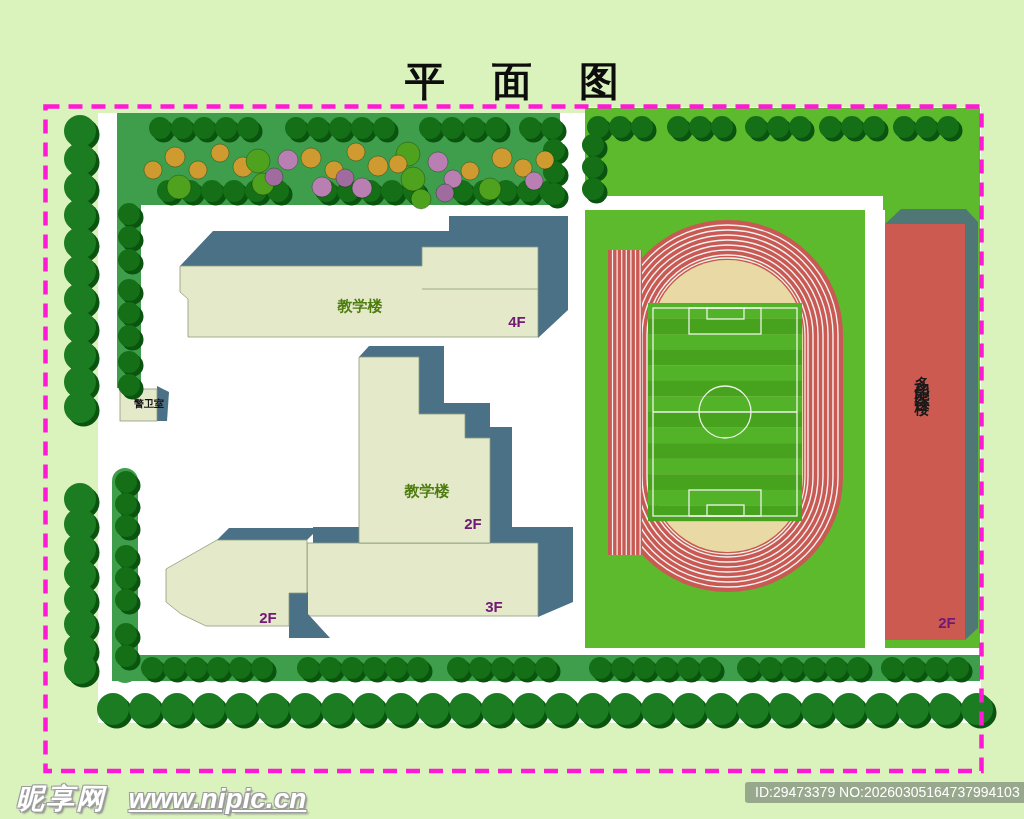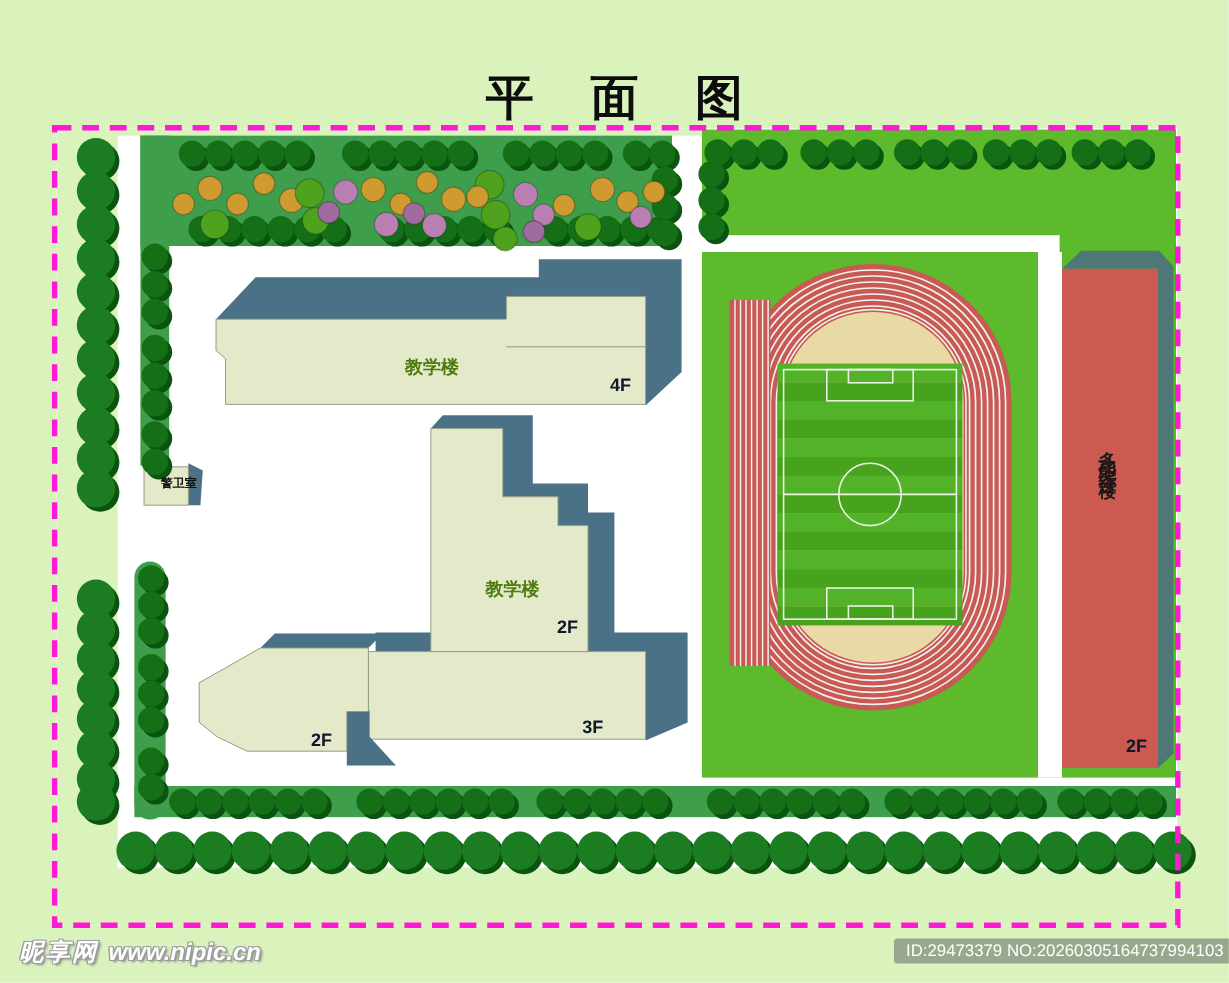--- a/index.html
+++ b/index.html
@@ -2,29 +2,29 @@
 <html><head>
 <meta charset="utf-8">
 <style>
   html,body{margin:0;padding:0;}
   body{width:1024px;height:819px;position:relative;overflow:hidden;
        background:#daf3bd;font-family:"Liberation Sans",sans-serif;}
   .abs{position:absolute;}
   #title{top:24px;left:0;right:0;text-align:center;font-size:40px;font-weight:bold;
          color:#0d0d0d;letter-spacing:18px;text-indent:18px;margin-top:30px;}
   .bldg-label{font-size:15px;font-weight:bold;color:#4d7c0f;transform:translate(-50%,-50%);white-space:nowrap;}
-  .floor-label{font-size:15px;font-weight:bold;color:#0f172a;transform:translate(-50%,-50%);}
+  .floor-label{font-size:15px;font-weight:bold;color:#701a75;transform:translate(-50%,-50%);}
   #guard-label{font-size:10px;font-weight:bold;color:#111;width:56px;text-align:center;
                left:121px;top:398px;line-height:1.1;}
   #multi-label{left:912px;top:364px;writing-mode:vertical-rl;font-size:15px;font-weight:bold;
                letter-spacing:5px;color:#1a1a1a;}
   #watermark{left:16px;top:780px;font-style:italic;font-weight:bold;color:#fff;white-space:nowrap;
              text-shadow:-1px -1px 0 #9d9d9d,1px -1px 0 #9d9d9d,-1px 1px 0 #9d9d9d,1px 1px 0 #9d9d9d,2px 2px 2px #8a8a8a;}
-  #watermark .brand{font-size:20px;letter-spacing:2px;}
-  #watermark .url{font-size:20px;margin-left:4px;}
+  #watermark .brand{font-size:28px;letter-spacing:2px;}
+  #watermark .url{font-size:28px;margin-left:18px;text-decoration:underline;}
   #id-badge{left:745px;top:782px;background:#98a88d;color:#fff;font-size:14px;
             padding:2px 10px 3px;border-radius:3px;white-space:nowrap;}
   svg{position:absolute;left:0;top:0;}
   .white{fill:#ffffff}.pale{fill:#daf3bd}.garden{fill:#3f9e4c}.lawn{fill:#5cba2c}
   .track{fill:#c95a53}.tan{fill:#e9d9a4}
   .slate{fill:#4a7186}.face{fill:#e4e9ca;stroke:#8e9a7e;stroke-width:0.8}
   .rslate{fill:#4f7775}.rface{fill:#cd5a50}
   .mark{fill:none;stroke:#edf3e7;stroke-width:1.3}
   .dash{fill:none;stroke:#ff18d5;stroke-width:4.5;stroke-dasharray:14 9}
   .faceline{stroke:#8e9a7e;stroke-width:0.8}

